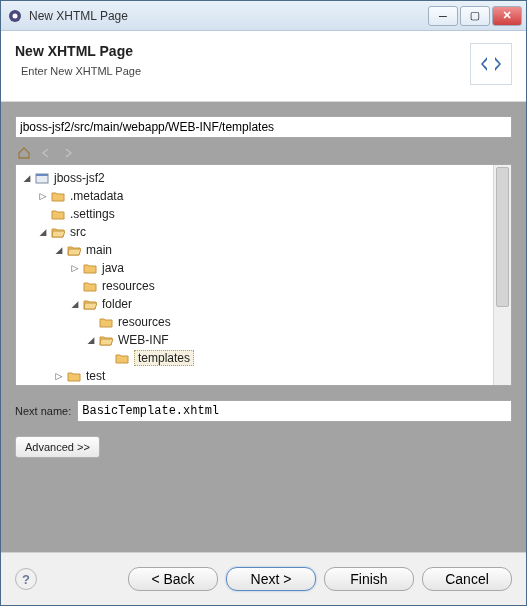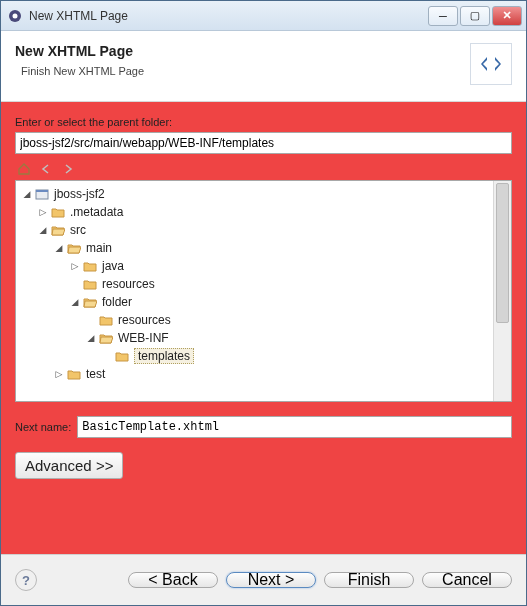--- a/index.html
+++ b/index.html
@@ -1,18 +1,18 @@
 <!DOCTYPE html>
 <html><head>
 <meta charset="utf-8">
 <style>
 * { box-sizing: border-box; margin: 0; padding: 0; font-family: "Segoe UI", Tahoma, sans-serif; }
 body { width: 527px; height: 606px; background: #f0f0f0; }
 
-.window { width: 527px; height: 606px; border: 1px solid #4a6a8a; display: flex; flex-direction: column; background: #ef4444; }
+.window { width: 527px; height: 606px; border: 1px solid #4a6a8a; display: flex; flex-direction: column; background: #a3a3a3; }
 
 .titlebar { height: 30px; background: linear-gradient(#e8f0f8,#d4e2f0); display: flex; align-items: center; border-bottom: 1px solid #b8c8d8; }
 .titlebar-icon { width: 16px; height: 16px; margin: 0 6px; display: flex; align-items: center; justify-content: center; }
 .titlebar-icon svg { width: 14px; height: 14px; }
 .titlebar-title { flex: 1; font-size: 12px; color: #333; }
 .titlebar-btns { display: flex; }
 .tb-btn { width: 30px; height: 20px; border: 1px solid #a0b0c0; background: linear-gradient(#f8fbfe,#e2ecf6); margin-left: 2px; border-radius: 3px; display: flex; align-items: center; justify-content: center; font-size: 11px; cursor: default; }
 .tb-close { background: linear-gradient(#f09090,#d04040); color: #fff; font-weight: bold; margin-right: 4px; }
 
 .header { background: #fff; padding: 12px 14px 16px 14px; display: flex; align-items: flex-start; border-bottom: 1px solid #d8d8d8; }
@@ -37,26 +37,26 @@
 .node-icon { width: 16px; height: 14px; margin-right: 4px; display: inline-flex; align-items: center; justify-content: center; }
 .folder-closed { fill: #f2c56a; stroke: #c89642; }
 .folder-open { fill: #f2c56a; stroke: #c89642; }
 .selected { background: #f5f0e0; border: 1px dotted #b0a060; padding: 0 3px; text-align: center; }
 .scrollbar-v { width: 18px; background: #efefef; border-left: 1px solid #d8d8d8; position: relative; }
 .thumb { position: absolute; left: 2px; right: 2px; top: 2px; height: 140px; background: #d4d4d4; border: 1px solid #b8b8b8; border-radius: 2px; }
 
 .filename-row { display: flex; align-items: center; margin-top: 14px; gap: 6px; }
 .filename-row .text-input { flex: 1; font-family: Liberation Mono, monospace; }
 
-.adv-btn { margin-top: 14px; border: 1px solid #b0b0b0; background: linear-gradient(#fdfdfd,#e8e8e8); padding: 4px 9px; font-size: 15px; border-radius: 3px; cursor: default; display: inline-block; }
+.adv-btn { margin-top: 14px; border: 1px solid #b0b0b0; background: linear-gradient(#fdfdfd,#e8e8e8); padding: 4px 9px; font-size: 11px; border-radius: 3px; cursor: default; display: inline-block; }
 
 .footer { border-top: 1px solid #d0d0d0; padding: 14px; display: flex; align-items: center; background: #f0f0f0; }
 .help-ico { width: 22px; height: 22px; border: 1px solid #b8b8b8; border-radius: 50%; display: flex; align-items: center; justify-content: center; color: #6a7a9a; font-size: 13px; font-weight: bold; }
 .footer-btns { margin-left: auto; display: flex; gap: 8px; }
-.btn { min-width: 90px; height: 16px; border: 1px solid #a8a8a8; background: linear-gradient(#fdfdfd,#e6e6e6); border-radius: 11px; font-size: 16px; display: flex; align-items: center; justify-content: center; cursor: default; }
+.btn { min-width: 90px; height: 24px; border: 1px solid #a8a8a8; background: linear-gradient(#fdfdfd,#e6e6e6); border-radius: 11px; font-size: 14px; display: flex; align-items: center; justify-content: center; cursor: default; }
 .btn-default { border: 1px solid #5a8ac0; box-shadow: 0 0 2px #88b0e0; }
 </style>
 </head>
 <body>
 
 <div class="window">
 
   <div class="titlebar">
     <span class="titlebar-icon">
       <svg viewBox="0 0 14 14">
@@ -68,32 +68,31 @@
     <div class="titlebar-btns">
       <div class="tb-btn">─</div>
       <div class="tb-btn">▢</div>
       <div class="tb-btn tb-close">✕</div>
     </div>
   </div>
 
   <div class="header">
     <div class="header-text">
       <div class="header-title">New XHTML Page</div>
-      <div class="header-sub">Finish New XHTML Page</div>
+      <div class="header-sub">Enter New XHTML Page</div>
     </div>
     <div class="header-icon">
       <svg width="28" height="28" viewBox="0 0 28 28">
           <path d="M4 14 L10 7 L10 10 L6 14 L10 18 L10 21 Z" fill="#3a6aa8"></path>
           <path d="M24 14 L18 7 L18 10 L22 14 L18 18 L18 21 Z" fill="#3a6aa8"></path>
         </svg>
     </div>
   </div>
 
   <div class="content">
-    <div class="field-label">Enter or select the parent folder:</div>
     <input class="text-input" value="jboss-jsf2/src/main/webapp/WEB-INF/templates" style="">
 
     <div class="toolbar-row">
       <span class="tool-ico">
           <svg width="14" height="14" viewBox="0 0 14 14">
             <path d="M2 7 L7 2 L12 7 L12 12 L2 12 Z" fill="none" stroke="#9a7a40" stroke-width="1.3"></path>
           </svg>
         </span>
       <span class="tool-ico">
           <svg width="14" height="14" viewBox="0 0 14 14">
@@ -124,20 +123,31 @@
             <ul>
               <li>
                   <div class="tree-row">
                     <span class="twisty">▷</span>
                     <span class="node-icon">
                       <svg width="14" height="12" viewBox="0 0 14 12">
                         <path class="folder-closed" d="M1 3 L5 3 L6 4 L13 4 L13 11 L1 11 Z"></path>
                       </svg>
                     </span>
                     <span>.metadata</span>
+                  </div>
+                </li>
+              <li>
+                  <div class="tree-row">
+                    <span class="twisty"></span>
+                    <span class="node-icon">
+                      <svg width="14" height="12" viewBox="0 0 14 12">
+                        <path class="folder-closed" d="M1 3 L5 3 L6 4 L13 4 L13 11 L1 11 Z"></path>
+                      </svg>
+                    </span>
+                    <span>.settings</span>
                   </div>
                 </li>
               <li>
                 <div class="tree-row">
                     <span class="twisty">◢</span>
                     <span class="node-icon">
                       <svg width="14" height="12" viewBox="0 0 14 12">
                         <path class="folder-open" d="M1 3 L5 3 L6 4 L13 4 L12 11 L1 11 Z"></path>
                         <path d="M2 5 L14 5 L12 11 L1 11 Z" fill="#f6d890" stroke="#c89642"></path>
                       </svg>

